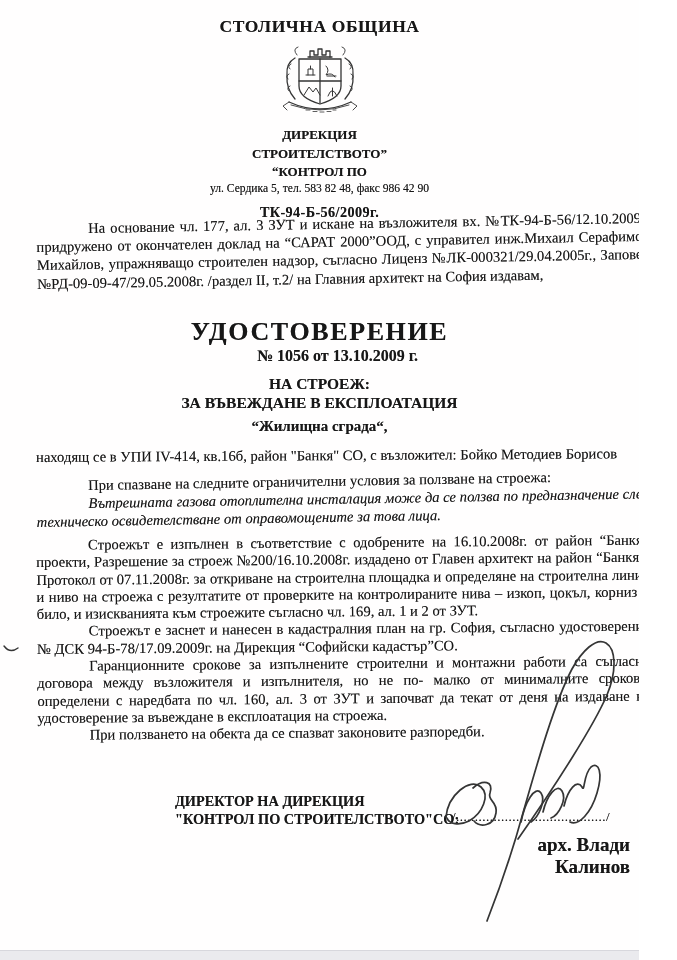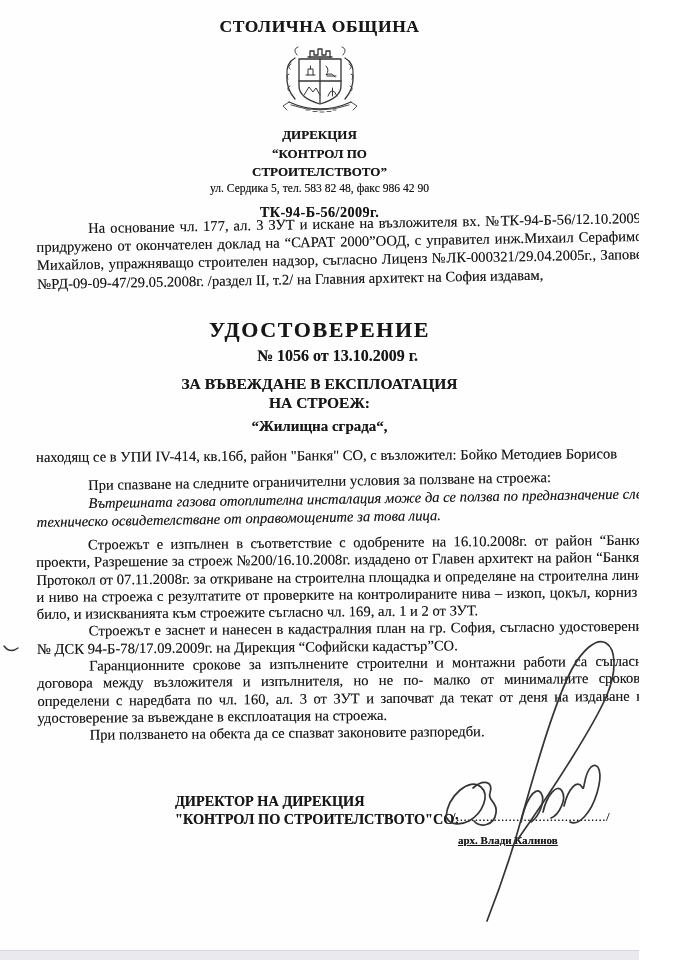--- a/index.html
+++ b/index.html
@@ -15,34 +15,34 @@
   .centered { left:0; right:0; text-align:center; }
   .muni-title { top:16px; font-weight:bold; font-size:17.5px; letter-spacing:0.6px; }
   .emblem-wrap { top:44px; left:50%; transform:translateX(-50%); }
   .dir-block { top:126px; font-weight:bold; font-size:13px; line-height:18.5px; }
   .addr-line { top:182px; font-size:11.6px; }
   .ref-line { top:204px; font-size:14.2px; font-weight:600; letter-spacing:0.4px; }
   .bodytext { font-size:14.6px; text-align:justify; }
   .intro { top:220px; left:36px; width:613px; line-height:18.2px;
            transform:rotate(-1.05deg); transform-origin:left top; }
   .indent { text-indent:52px; }
-  .cert-title { top:317px; font-weight:bold; font-size:22px; letter-spacing:1.6px; }
+  .cert-title { top:317px; font-weight:bold; font-size:26px; letter-spacing:1.6px; }
   .cert-number { top:347px; font-weight:bold; font-size:16px;padding-left:36px; }
   .cert-subtitle { top:375px; font-weight:bold; font-size:15.5px; line-height:18.5px; }
   .building-name { top:418px; font-weight:bold; font-size:15px; }
   .location { top:449px; left:36px; width:613px; font-size:14.6px;
               transform:rotate(-0.35deg); transform-origin:left top; }
   .conditions { top:477px; left:36px; width:613px; line-height:18.2px;
                 transform:rotate(-1.0deg); transform-origin:left top; }
   .conditions .cond-italic { font-style:italic; }
   .mainblock { top:537px; left:36px; width:613px; line-height:17.3px;
                transform:rotate(-0.5deg); transform-origin:left top; }
   .sig-role { top:793px; left:175px; font-weight:bold; font-size:14.3px; line-height:17.5px; }
   .sig-line { top:809px; left:452px; width:168px; font-size:13px; letter-spacing:0.5px; white-space:nowrap; }
-  .sig-name { top:834px; left:458px; width:172px; text-align:left; font-weight:bold; font-size:11px;text-decoration:underline; }
+  .sig-name { top:834px; left:458px; width:172px; text-align:right; font-weight:bold; font-size:19px; }
   .sig-scribble { top:625px; left:424px; }
   .edge-mark { top:638px; left:0px; }
   .bottom-edge { position:absolute; left:0; right:0; bottom:0; height:10px;
                  background:#eaeaee; border-top:1px solid #d7d7dd; }
   svg.lineart { stroke:#353535; fill:none; stroke-linecap:round; stroke-linejoin:round; }
 </style>
 </head>
 <body>
 
 <div class="page">
@@ -72,34 +72,34 @@
 
       <path d="M23 58 q31 14 62 0"></path>
       <path d="M25 61 q29 10 58 0" stroke-width="0.9"></path>
       <path d="M23 58 l-6 4 4 4 M85 58 l6 4 -4 4" stroke-width="0.9"></path>
       <path d="M40 66 h4 M47 67.5 h4 M54 68 h4 M61 67.5 h4 M67 66 h3" stroke-width="0.8"></path>
     </svg>
   </div>
 
   <div class="abs centered dir-block">
     <div>ДИРЕКЦИЯ</div>
+    <div>СТРОИТЕЛСТВОТО”</div>
     <div>“КОНТРОЛ ПО</div>
-    <div>СТРОИТЕЛСТВОТО”</div>
   </div>
 
   <div class="abs centered addr-line">ул. Сердика 5, тел. 583 82 48, факс 986 42 90</div>
   <div class="abs centered ref-line">ТК-94-Б-56/2009г.</div>
 
   <p class="abs bodytext intro indent">На основание чл. 177, ал. 3  ЗУТ и искане на възложителя вх. №ТК-94-Б-56/12.10.2009г. придружено от окончателен доклад на “САРАТ 2000”ООД, с управител инж.Михаил Серафимов Михайлов, упражняващо строителен надзор, съгласно Лиценз №ЛК-000321/29.04.2005г., Заповед №РД-09-09-47/29.05.2008г. /раздел II, т.2/ на Главния архитект на София издавам,</p>
 
   <div class="abs centered cert-title">УДОСТОВЕРЕНИЕ</div>
   <div class="abs centered cert-number">№ 1056 от 13.10.2009 г.</div>
   <div class="abs centered cert-subtitle">
+    <div>НА СТРОЕЖ:</div>
     <div>ЗА ВЪВЕЖДАНЕ В ЕКСПЛОАТАЦИЯ</div>
-    <div>НА СТРОЕЖ:</div>
   </div>
   <div class="abs centered building-name">“Жилищна сграда“,</div>
 
   <p class="abs location">находящ се в УПИ IV-414, кв.16б, район "Банкя" СО, с възложител: Бойко Методиев Борисов</p>
 
   <div class="abs bodytext conditions">
     <p class="indent">При спазване на следните ограничителни условия за ползване на строежа:</p>
     <p class="indent cond-italic">Вътрешната газова отоплителна инсталация  може да се ползва по предназначение след техническо освидетелстване от оправомощените за това лица.</p>
   </div>
 

